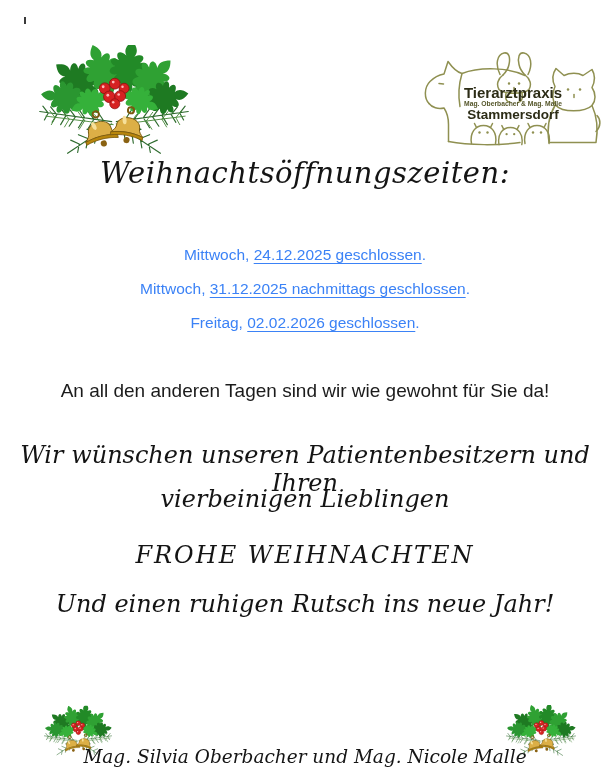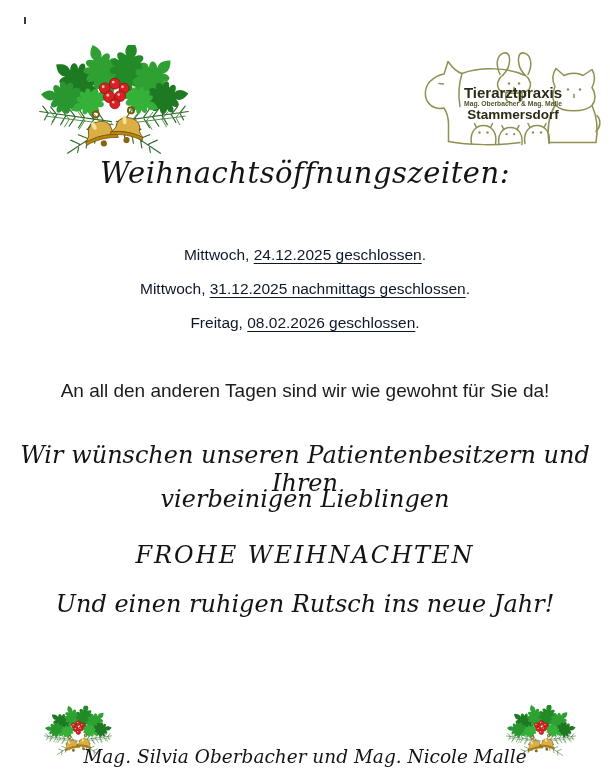--- a/index.html
+++ b/index.html
@@ -20,21 +20,21 @@
 
   .doc-title {
     top: 139px;
     font-family: "DejaVu Serif", serif;
     font-style: italic;
     font-size: 29px;
     letter-spacing: 0.5px;
     color: #141414;
   }
 
-  .sched-line { font-size: 15.5px; color: #0f172a; }
+  .sched-line { font-size: 15.5px; color: #3b82f6; }
   .sched-1 { top: 229px; }
   .sched-2 { top: 263px; }
   .sched-3 { top: 297px; }
   .u { text-decoration: underline; text-underline-offset: 3px; text-decoration-thickness: 1.2px; }
 
   .info-line { top: 363px; font-size: 19px; }
 
   .script {
     font-family: "DejaVu Serif", serif;
     font-style: italic;
@@ -160,21 +160,21 @@
     <text x="178" y="109" text-anchor="middle" font-family="Liberation Sans, sans-serif" font-size="13.5" font-weight="bold" fill="#55562a">Mag. Oberbacher &amp; Mag. Malle</text>
     <text x="178" y="135" text-anchor="middle" font-family="Liberation Sans, sans-serif" font-size="27" font-weight="bold" fill="#2c2c16">Stammersdorf</text>
   </svg>
 
   <div class="centerline doc-title">Weihnachtsöffnungszeiten:</div>
 
   <div class="centerline sched-line sched-1"><span>Mittwoch, </span><span class="u">24.12.2025 geschlossen</span><span>.</span></div>
 
   <div class="centerline sched-line sched-2"><span>Mittwoch, </span><span class="u">31.12.2025 nachmittags geschlossen</span><span>.</span></div>
 
-  <div class="centerline sched-line sched-3"><span>Freitag, </span><span class="u">08.02.2026 geschlossen</span><span>.</span></div>
+  <div class="centerline sched-line sched-3"><span>Freitag, </span><span class="u">02.02.2026 geschlossen</span><span>.</span></div>
 
   <div class="centerline info-line">An all den anderen Tagen sind wir wie gewohnt für Sie da!</div>
 
   <div class="centerline script greet-1">Wir wünschen unseren Patientenbesitzern und Ihren</div>
   <div class="centerline script greet-2">vierbeinigen Lieblingen</div>
   <div class="centerline script greet-4">Und einen ruhigen Rutsch ins neue Jahr!</div>
   <div class="centerline script greet-3">FROHE WEIHNACHTEN</div>
 
   <svg class="abs holly-bot-left" viewBox="0 0 200 150" role="img">
     <use href="#holly-symbol" width="200" height="150"></use>

